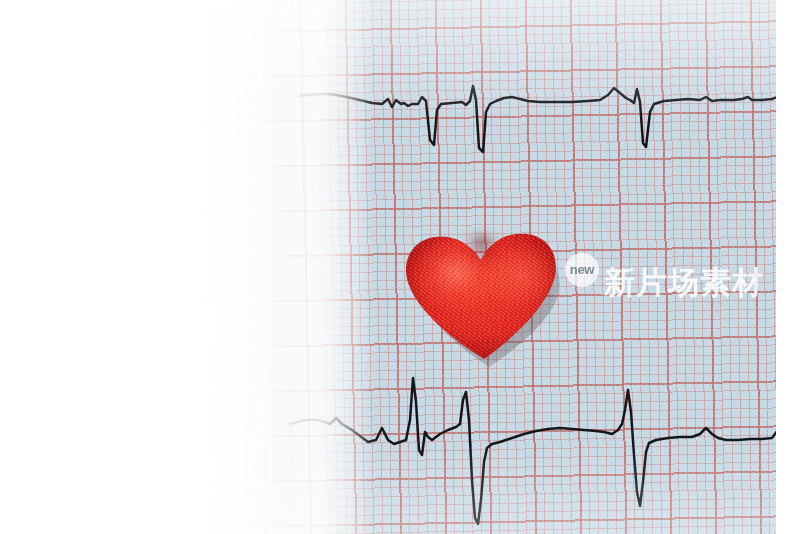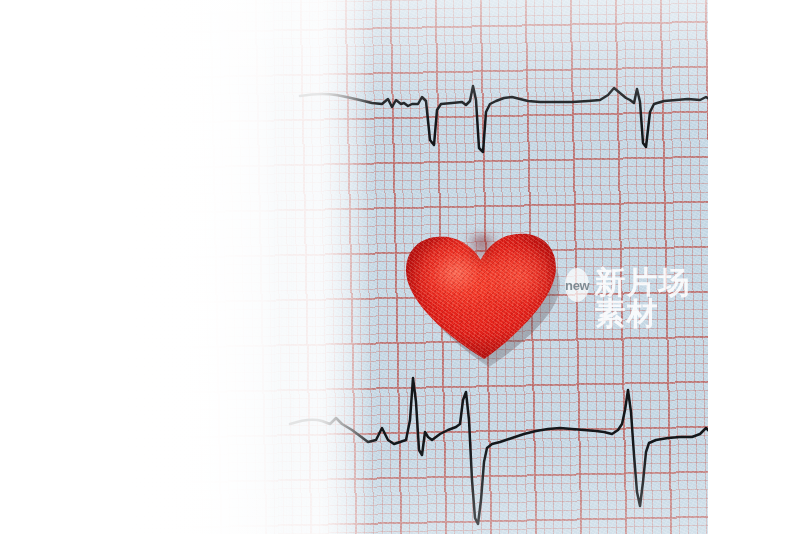--- a/index.html
+++ b/index.html
@@ -7,21 +7,21 @@
     margin: 0;
     padding: 0;
     background: #ffffff;
   }
   body {
     font-family: "Liberation Sans", sans-serif;
   }
 
   #scene {
     position: relative;
-    width: 708px;
+    width: 776px;
     height: 534px;
     overflow: hidden;
     background: #ffffff;
   }
 
   
   .paper-base {
     position: absolute;
     inset: 0;
     background: #c3d6e3;

